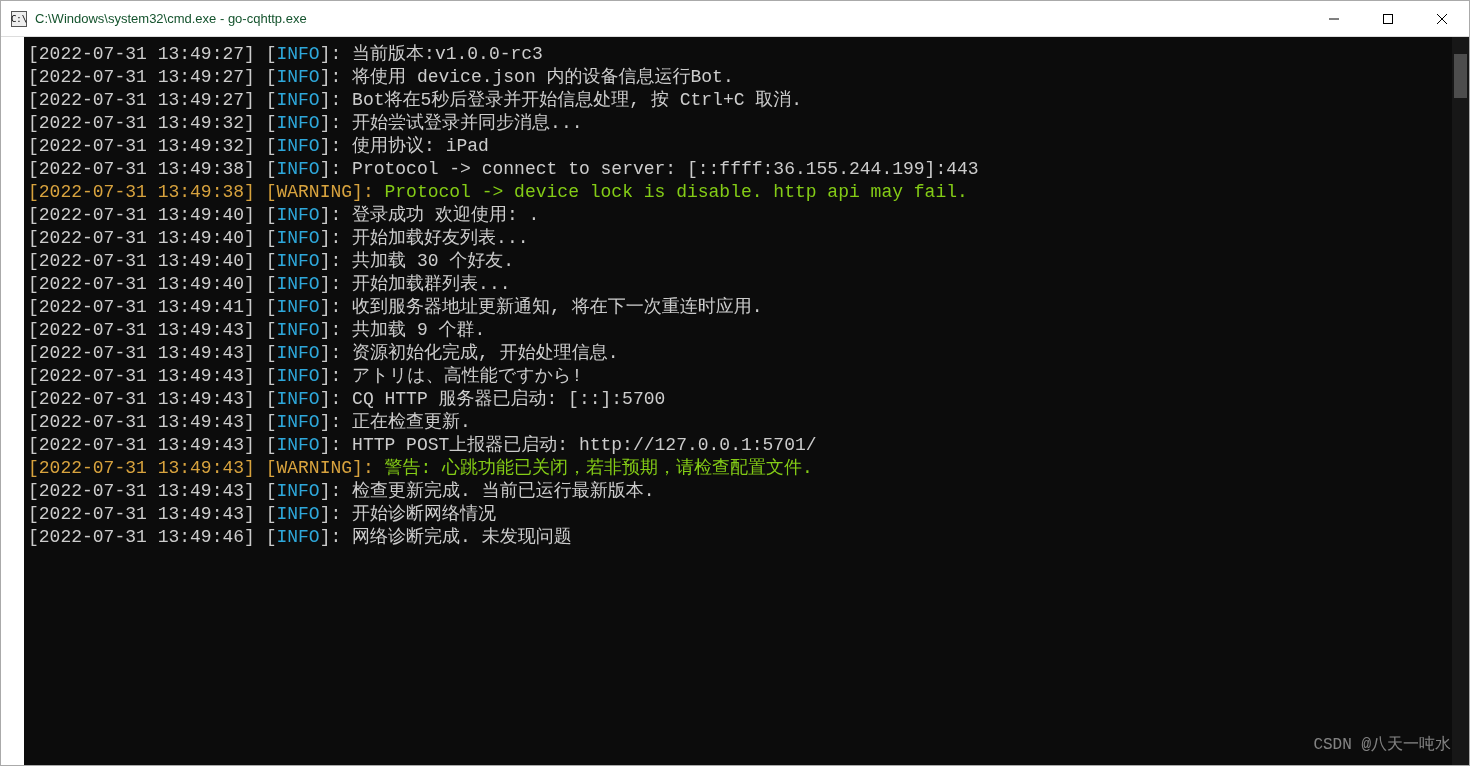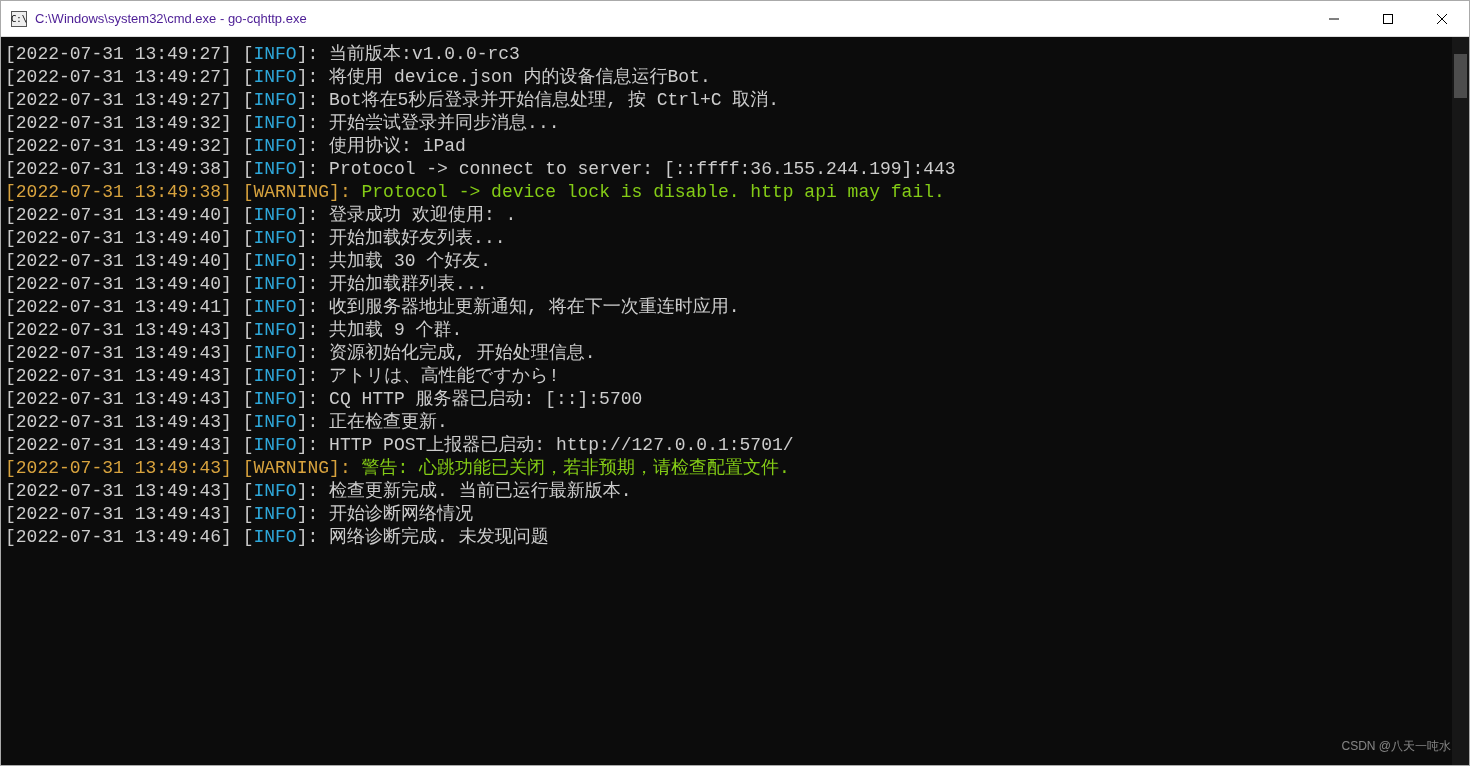--- a/index.html
+++ b/index.html
@@ -36,21 +36,21 @@
   font-size: 9px;
   font-family: monospace;
   color: #000;
   border: 1px solid #555;
   padding: 1px;
   background: #eee;
 }
 .titlebar-title {
   flex: 1;
   font-size: 13px;
-  color: #4c1d95;
+  color: #14532d;
   white-space: nowrap;
 }
 .win-controls {
   display: flex;
   height: 100%;
 }
 .win-btn {
   width: 54px;
   height: 100%;
   display: flex;
@@ -60,20 +60,21 @@
   font-size: 12px;
   color: #000;
 }
 .win-btn svg { display: block; }
 
 .console-wrap {
   flex: 1;
   display: flex;
   background: #0c0c0c;
   position: relative;
+  margin-left: 23px;
 }
 .console {
   flex: 1;
   background: #0c0c0c;
   color: #ccc;
   font-family: Consolas, "Courier New", monospace;
   font-size: 18px;
   line-height: 23px;
   padding: 6px 4px;
   white-space: pre;
@@ -98,22 +99,22 @@
 .ts-warn { color: #d8a33e; }
 .tag-info { color: #2ea8db; }
 .tag-warn { color: #d8a33e; text-align: center; }
 .msg { color: #ccc; }
 .msg-warn { color: #84cc16; }
 .watermark {
   position: absolute;
   right: 18px;
   bottom: 10px;
   color: rgba(230,230,230,0.55);
-  font-family: Liberation Sans, sans-serif;
-  font-size: 12px;
+  font-family: Liberation Mono, monospace;
+  font-size: 16px;
   pointer-events: none;
 }
 </style>
 </head>
 <body>
 
 <div class="window">
   <div class="titlebar">
     <span class="titlebar-icon">C:\</span>
     <span class="titlebar-title">C:\Windows\system32\cmd.exe - go-cqhttp.exe</span>

